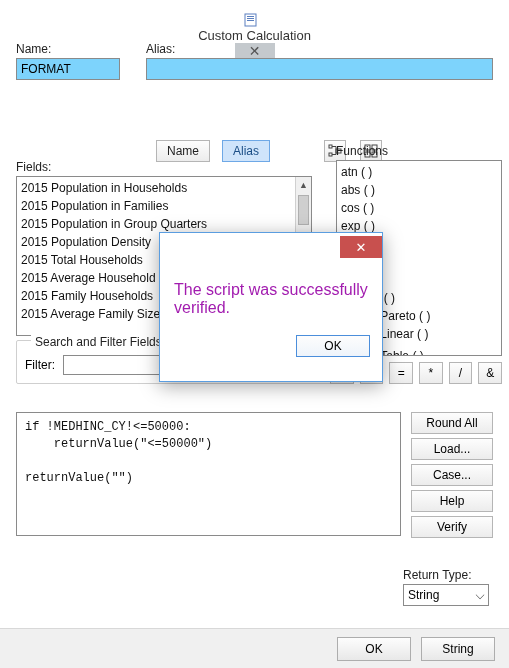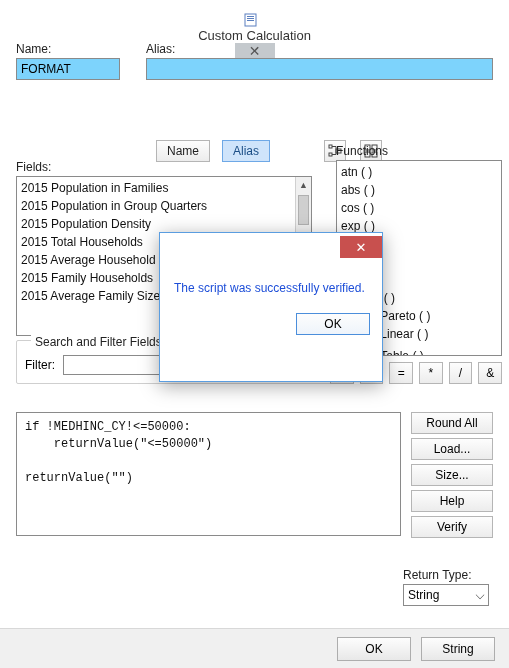--- a/index.html
+++ b/index.html
@@ -63,21 +63,21 @@
 .selbox { width:86px; height:22px; border:1px solid #8a8a8a; background:#fff; padding-left:4px; display:flex; align-items:center; justify-content:space-between; }
 .selbox .arrow { width:16px; text-align:center; color:#333;}
 
 .footer { position:absolute; bottom:0; left:0; right:0; height:40px; border-top:1px solid #d8d8d8; background:#f0f0f0; display:flex; justify-content:flex-end; align-items:center; padding: 0 14px; gap:10px; }
 .fbtn { width:74px; height:24px; border:1px solid #adadad; background:linear-gradient(#fdfdfd,#e8e8e8); }
 
 
 .modal { position:absolute; left:159px; top:232px; width:224px; height:150px; background:#fff; border:1px solid #5a9de0; box-shadow: 0 4px 18px rgba(0,0,0,0.35); }
 .modal .mtitle { height:28px; background:#fff; display:flex; align-items:center; justify-content:flex-end; }
 .modal .mclose { width:42px; height:22px; background:#c8504e; color:#fff; display:flex; align-items:center; justify-content:center; font-size:13px; }
-.modal .mbody { padding: 20px 14px 10px 14px; color:#1d4ed8; font-size:12px; }
+.modal .mbody { padding: 20px 14px 10px 14px; color:#a21caf; font-size:16px; }
 .modal .mfoot { display:flex; justify-content:flex-end; padding: 8px 12px 12px; }
 .modal .mok { width:74px; height:22px; border:1px solid #4b8edb; background:linear-gradient(#fdfdfd,#eef4fb); }
 </style>
 </head>
 <body>
 
 <div class="titlebar">
   <span class="icon">
     <svg viewBox="0 0 16 16">
         <rect x="1" y="2" width="11" height="12" fill="#fff" stroke="#5a7fbf"></rect>
@@ -125,20 +125,21 @@
             <rect x="8" y="8" width="5" height="5" fill="none" stroke="#444"></rect>
           </svg>
         </button>
     </div>
 
     <div class="lists">
       <div class="box-wrap fields-wrap">
         <div class="lbl" style="margin-top:-20px; margin-bottom:2px;">Fields:</div>
         <div class="listbox">
           <div class="inner">
+            <div class="item">2015 Population in Households</div>
             <div class="item">2015 Population in Families</div>
             <div class="item">2015 Population in Group Quarters</div>
             <div class="item">2015 Population Density</div>
             <div class="item">2015 Total Households</div>
             <div class="item">2015 Average Household Size</div>
             <div class="item">2015 Family Households</div>
             <div class="item">2015 Average Family Size</div>
           </div>
           <div class="scrollbar">
             <div class="arrow up">▲</div>
@@ -188,21 +189,21 @@
     </div>
 
     <div class="lower">
       <div class="code">if !MEDHINC_CY!&lt;=50000:
     returnValue("&lt;=50000")
 
 returnValue("")</div>
       <div class="side">
         <button class="sbtn">Round All</button>
         <button class="sbtn">Load...</button>
-        <button class="sbtn">Size...</button>
+        <button class="sbtn">Case...</button>
         <button class="sbtn">Help</button>
         <button class="sbtn">Verify</button>
       </div>
     </div>
 
     <div class="retrow">
       <div class="retgrp">
         <div class="lbl">Return Type:</div>
         <div class="selwrap">
           <div class="selbox">

